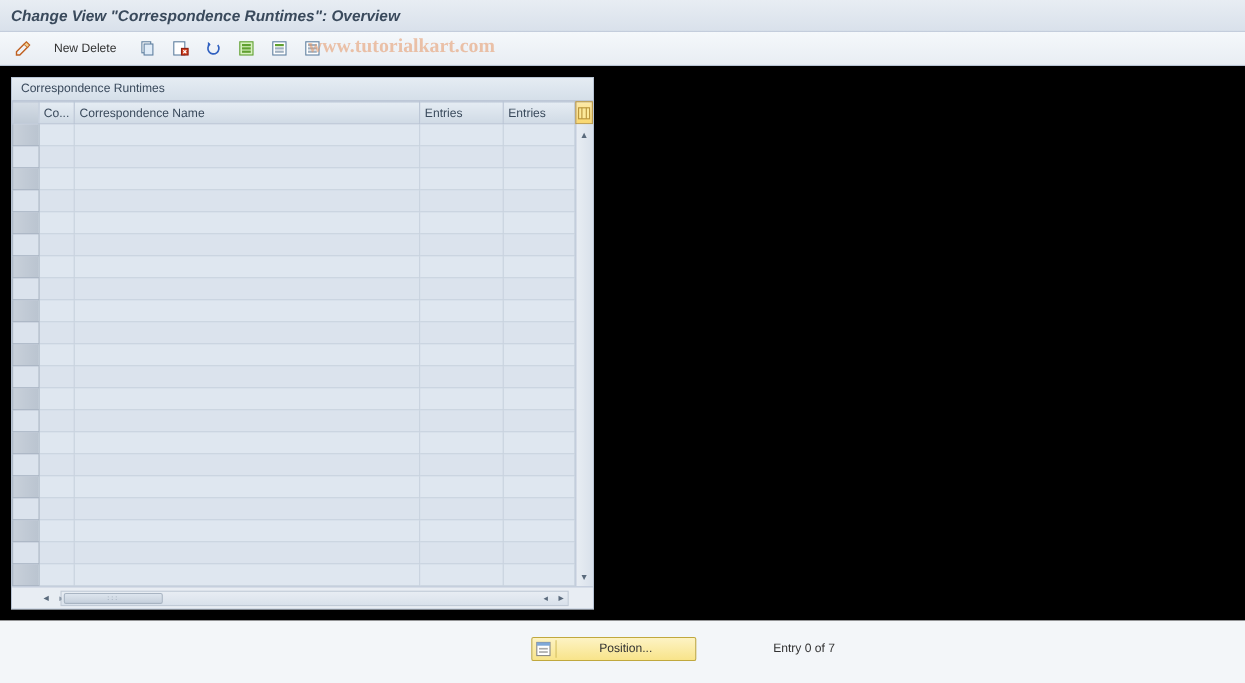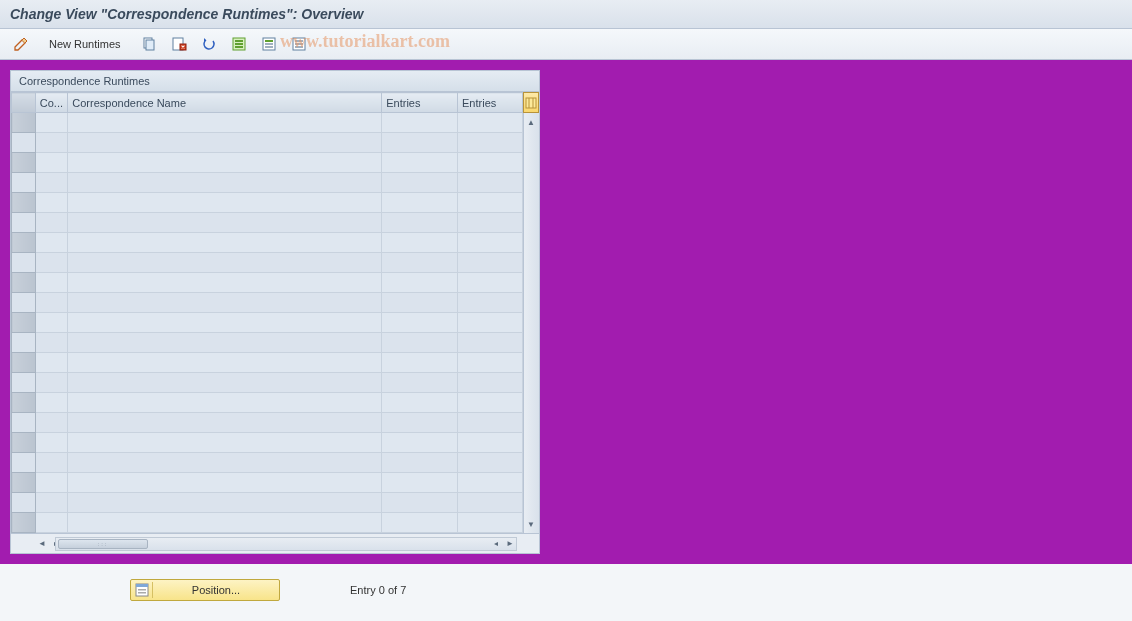--- a/index.html
+++ b/index.html
@@ -51,21 +51,21 @@
       position: absolute;
       left: 280px;
       top: 2px;
       font-size: 18px;
       font-weight: bold;
       color: rgba(230, 150, 100, 0.55);
       font-family: Liberation Serif, serif;
     }
     .content-area {
       padding: 10px;
-      background: #a21caf;
+      background: #000000;
     }
     .panel {
       width: 530px;
       background: #e8eef5;
       border: 1px solid #b8c4d4;
     }
     .panel-header {
       background: linear-gradient(to bottom, #e5ecf3, #d5dfe9);
       padding: 4px 8px;
       font-size: 11px;
@@ -183,20 +183,21 @@
     .hscroll-right1 { right: 36px; }
     .hscroll-right2 { right: 22px; }
     .footer {
       position: absolute;
       bottom: 20px;
       left: 0;
       width: 100%;
       display: flex;
       align-items: center;
       padding: 0 20px;
+      justify-content: center;
     }
     .position-btn {
       margin-left: 110px;
       display: flex;
       align-items: center;
       background: linear-gradient(to bottom, #fdf3c4, #f8e48a);
       border: 1px solid #c0a83e;
       border-radius: 2px;
       padding: 2px 0;
       cursor: pointer;
@@ -227,21 +228,21 @@
   <div class="page-title">Change View "Correspondence Runtimes": Overview</div>
 </div>
 
 <div class="toolbar">
   <span class="toolbar-btn">
     <svg width="16" height="16" viewBox="0 0 16 16">
         <path d="M2 11 L9 4 L12 7 L5 14 L2 14 Z" fill="none" stroke="#c06020" stroke-width="1.3"></path>
         <path d="M9 4 L11 2 L14 5 L12 7" fill="#f0d090" stroke="#c06020" stroke-width="1"></path>
       </svg>
   </span>
-  <span class="toolbar-btn new-entries">New Runtimes</span>
+  <span class="toolbar-btn new-entries">New Delete</span>
   <span class="toolbar-btn">
     <svg width="16" height="16" viewBox="0 0 16 16">
         <rect x="3" y="2" width="8" height="10" fill="#fff" stroke="#6080a0"></rect>
         <rect x="5" y="4" width="8" height="10" fill="#e0ecf8" stroke="#6080a0"></rect>
       </svg>
   </span>
   <span class="toolbar-btn">
     <svg width="16" height="16" viewBox="0 0 16 16">
         <rect x="2" y="2" width="10" height="12" fill="#fff" stroke="#6080a0"></rect>
         <rect x="9" y="8" width="6" height="6" fill="#d04020" stroke="#902010"></rect>

